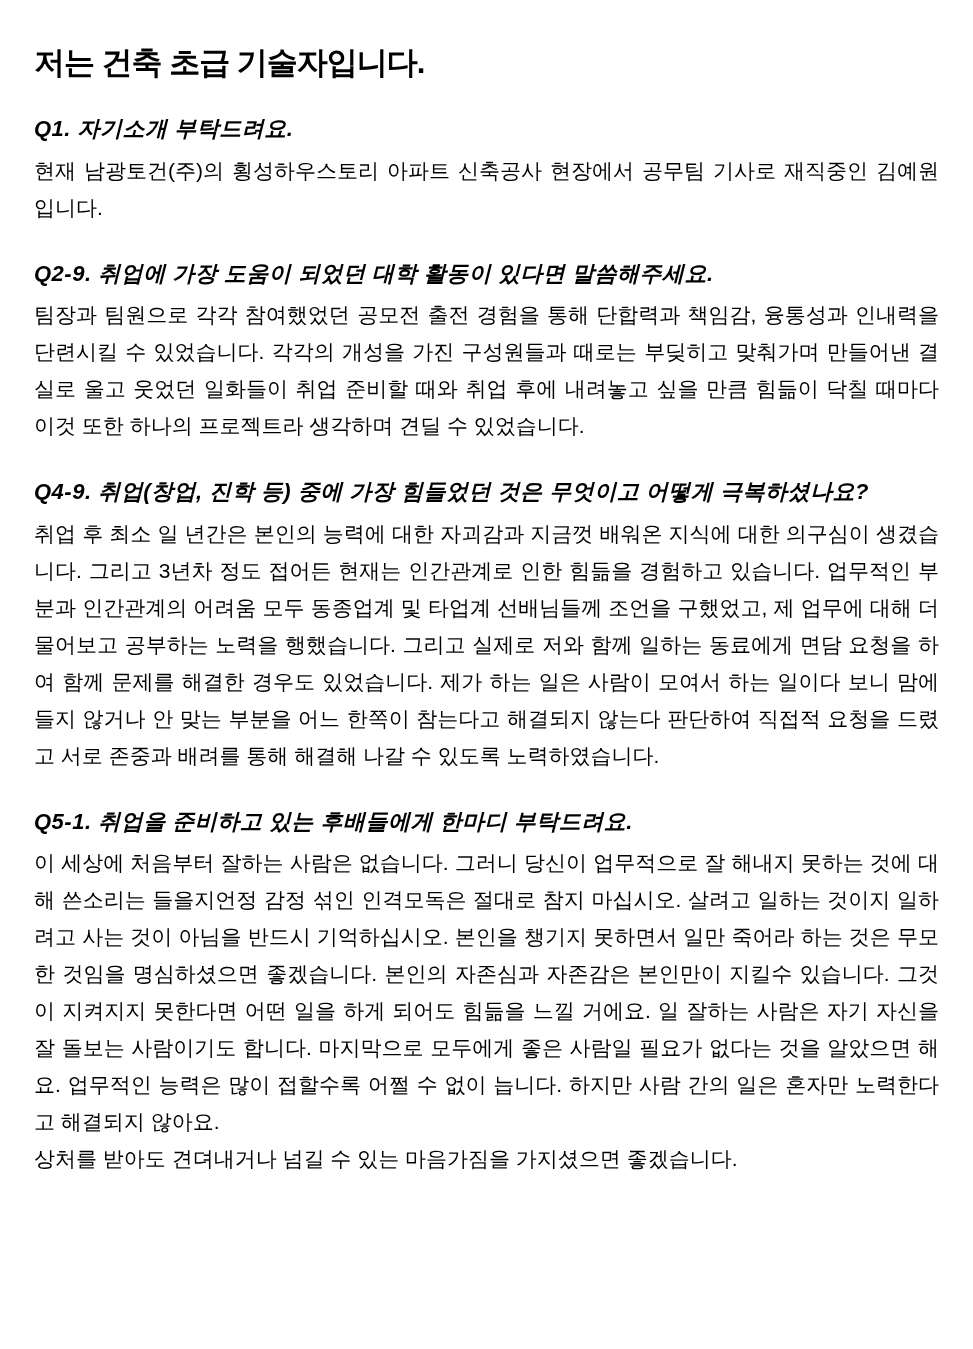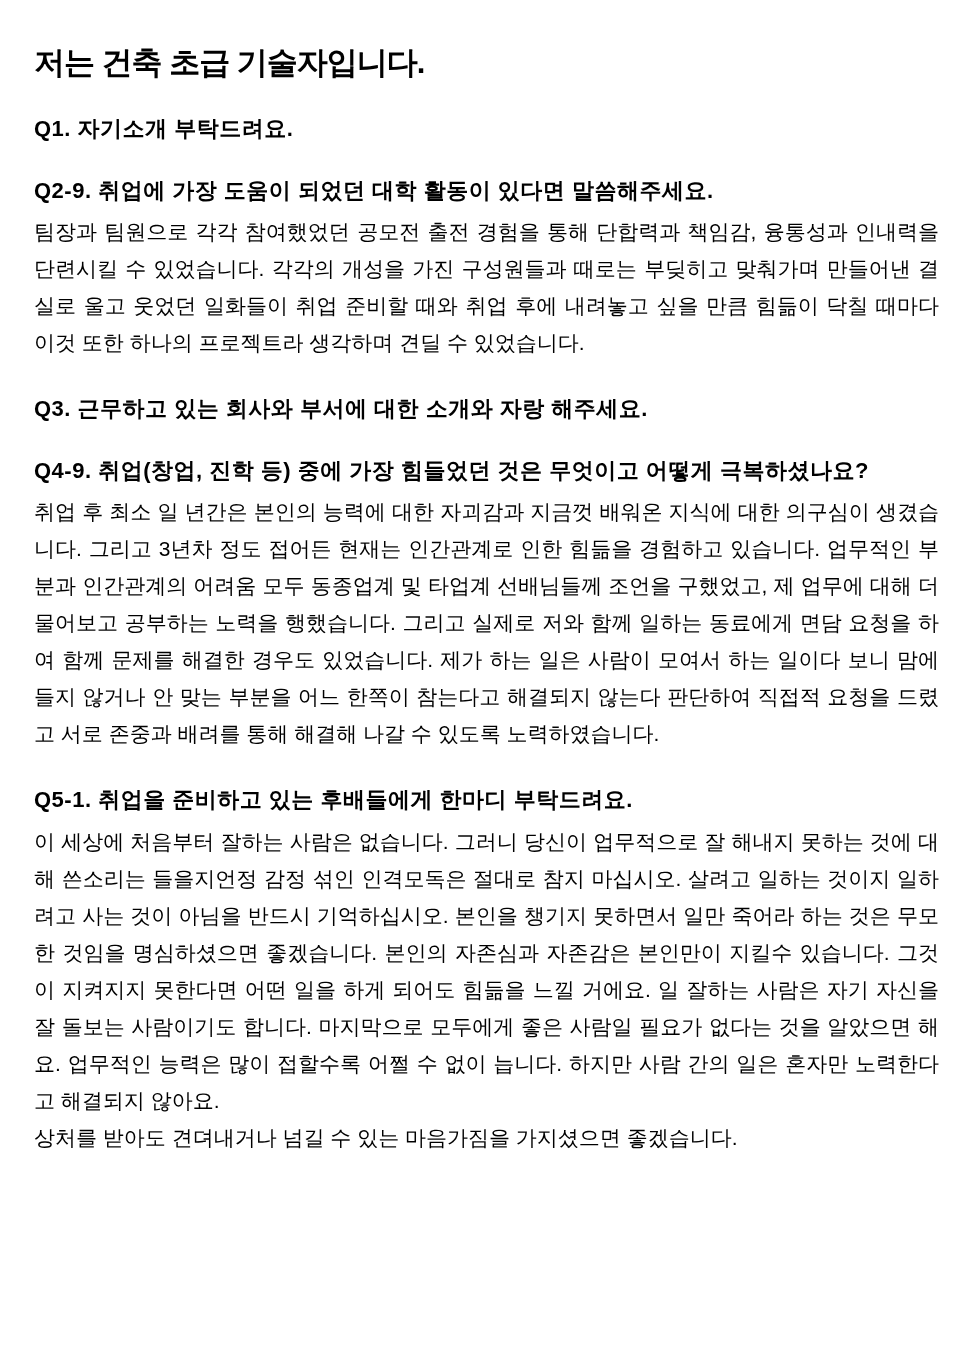--- a/index.html
+++ b/index.html
@@ -25,20 +25,21 @@
   }
   .qa-section {
     margin-top: 34px;
   }
   .question-heading {
     margin: 0 0 9px 0;
     font-size: 22px;
     font-weight: 800;
     letter-spacing: 0.5px;
     line-height: 1.25;
+    font-style: italic;
   }
   .answer-paragraph {
     margin: 0;
     font-size: 21px;
     font-weight: 400;
     line-height: 37px;
     text-align: justify;
     text-align-last: left;
     word-break: break-all;
     letter-spacing: 0px;
@@ -46,29 +47,29 @@
 </style>
 </head>
 <body>
 
 <div class="page">
 
   <h1 class="doc-title">저는 건축 초급 기술자입니다.</h1>
 
   <section class="qa-section">
     <h2 class="question-heading">Q1. 자기소개 부탁드려요.</h2>
+    <p class="answer-paragraph">현재 남광토건(주)의 횡성하우스토리 아파트 신축공사 현장에서 공무팀 기사로 재직중인 김예원입니다.</p>
   </section>
 
   <section class="qa-section">
     <h2 class="question-heading">Q2-9. 취업에 가장 도움이 되었던 대학 활동이 있다면 말씀해주세요.</h2>
     <p class="answer-paragraph">팀장과 팀원으로 각각 참여했었던 공모전 출전 경험을 통해 단합력과 책임감, 융통성과 인내력을 단련시킬 수 있었습니다. 각각의 개성을 가진 구성원들과 때로는 부딪히고 맞춰가며 만들어낸 결실로 울고 웃었던 일화들이 취업 준비할 때와 취업 후에 내려놓고 싶을 만큼 힘듦이 닥칠 때마다 이것 또한 하나의 프로젝트라 생각하며 견딜 수 있었습니다.</p>
   </section>
 
   <section class="qa-section">
-    <h2 class="question-heading">Q3. 근무하고 있는 회사와 부서에 대한 소개와 자랑 해주세요.</h2>
   </section>
 
   <section class="qa-section">
     <h2 class="question-heading">Q4-9. 취업(창업, 진학 등) 중에 가장 힘들었던 것은 무엇이고 어떻게 극복하셨나요?</h2>
     <p class="answer-paragraph">취업 후 최소 일 년간은 본인의 능력에 대한 자괴감과 지금껏 배워온 지식에 대한 의구심이 생겼습니다. 그리고 3년차 정도 접어든 현재는 인간관계로 인한 힘듦을 경험하고 있습니다. 업무적인 부분과 인간관계의 어려움 모두 동종업계 및 타업계 선배님들께 조언을 구했었고, 제 업무에 대해 더 물어보고 공부하는 노력을 행했습니다. 그리고 실제로 저와 함께 일하는 동료에게 면담 요청을 하여 함께 문제를 해결한 경우도 있었습니다. 제가 하는 일은 사람이 모여서 하는 일이다 보니 맘에 들지 않거나 안 맞는 부분을 어느 한쪽이 참는다고 해결되지 않는다 판단하여 직접적 요청을 드렸고 서로 존중과 배려를 통해 해결해 나갈 수 있도록 노력하였습니다.</p>
   </section>
 
   <section class="qa-section">
     <h2 class="question-heading">Q5-1. 취업을 준비하고 있는 후배들에게 한마디 부탁드려요.</h2>
     <p class="answer-paragraph">이 세상에 처음부터 잘하는 사람은 없습니다. 그러니 당신이 업무적으로 잘 해내지 못하는 것에 대해 쓴소리는 들을지언정 감정 섞인 인격모독은 절대로 참지 마십시오. 살려고 일하는 것이지 일하려고 사는 것이 아님을 반드시 기억하십시오. 본인을 챙기지 못하면서 일만 죽어라 하는 것은 무모한 것임을 명심하셨으면 좋겠습니다. 본인의 자존심과 자존감은 본인만이 지킬수 있습니다. 그것이 지켜지지 못한다면 어떤 일을 하게 되어도 힘듦을 느낄 거에요. 일 잘하는 사람은 자기 자신을 잘 돌보는 사람이기도 합니다. 마지막으로 모두에게 좋은 사람일 필요가 없다는 것을 알았으면 해요. 업무적인 능력은 많이 접할수록 어쩔 수 없이 늡니다. 하지만 사람 간의 일은 혼자만 노력한다고 해결되지 않아요.</p>

